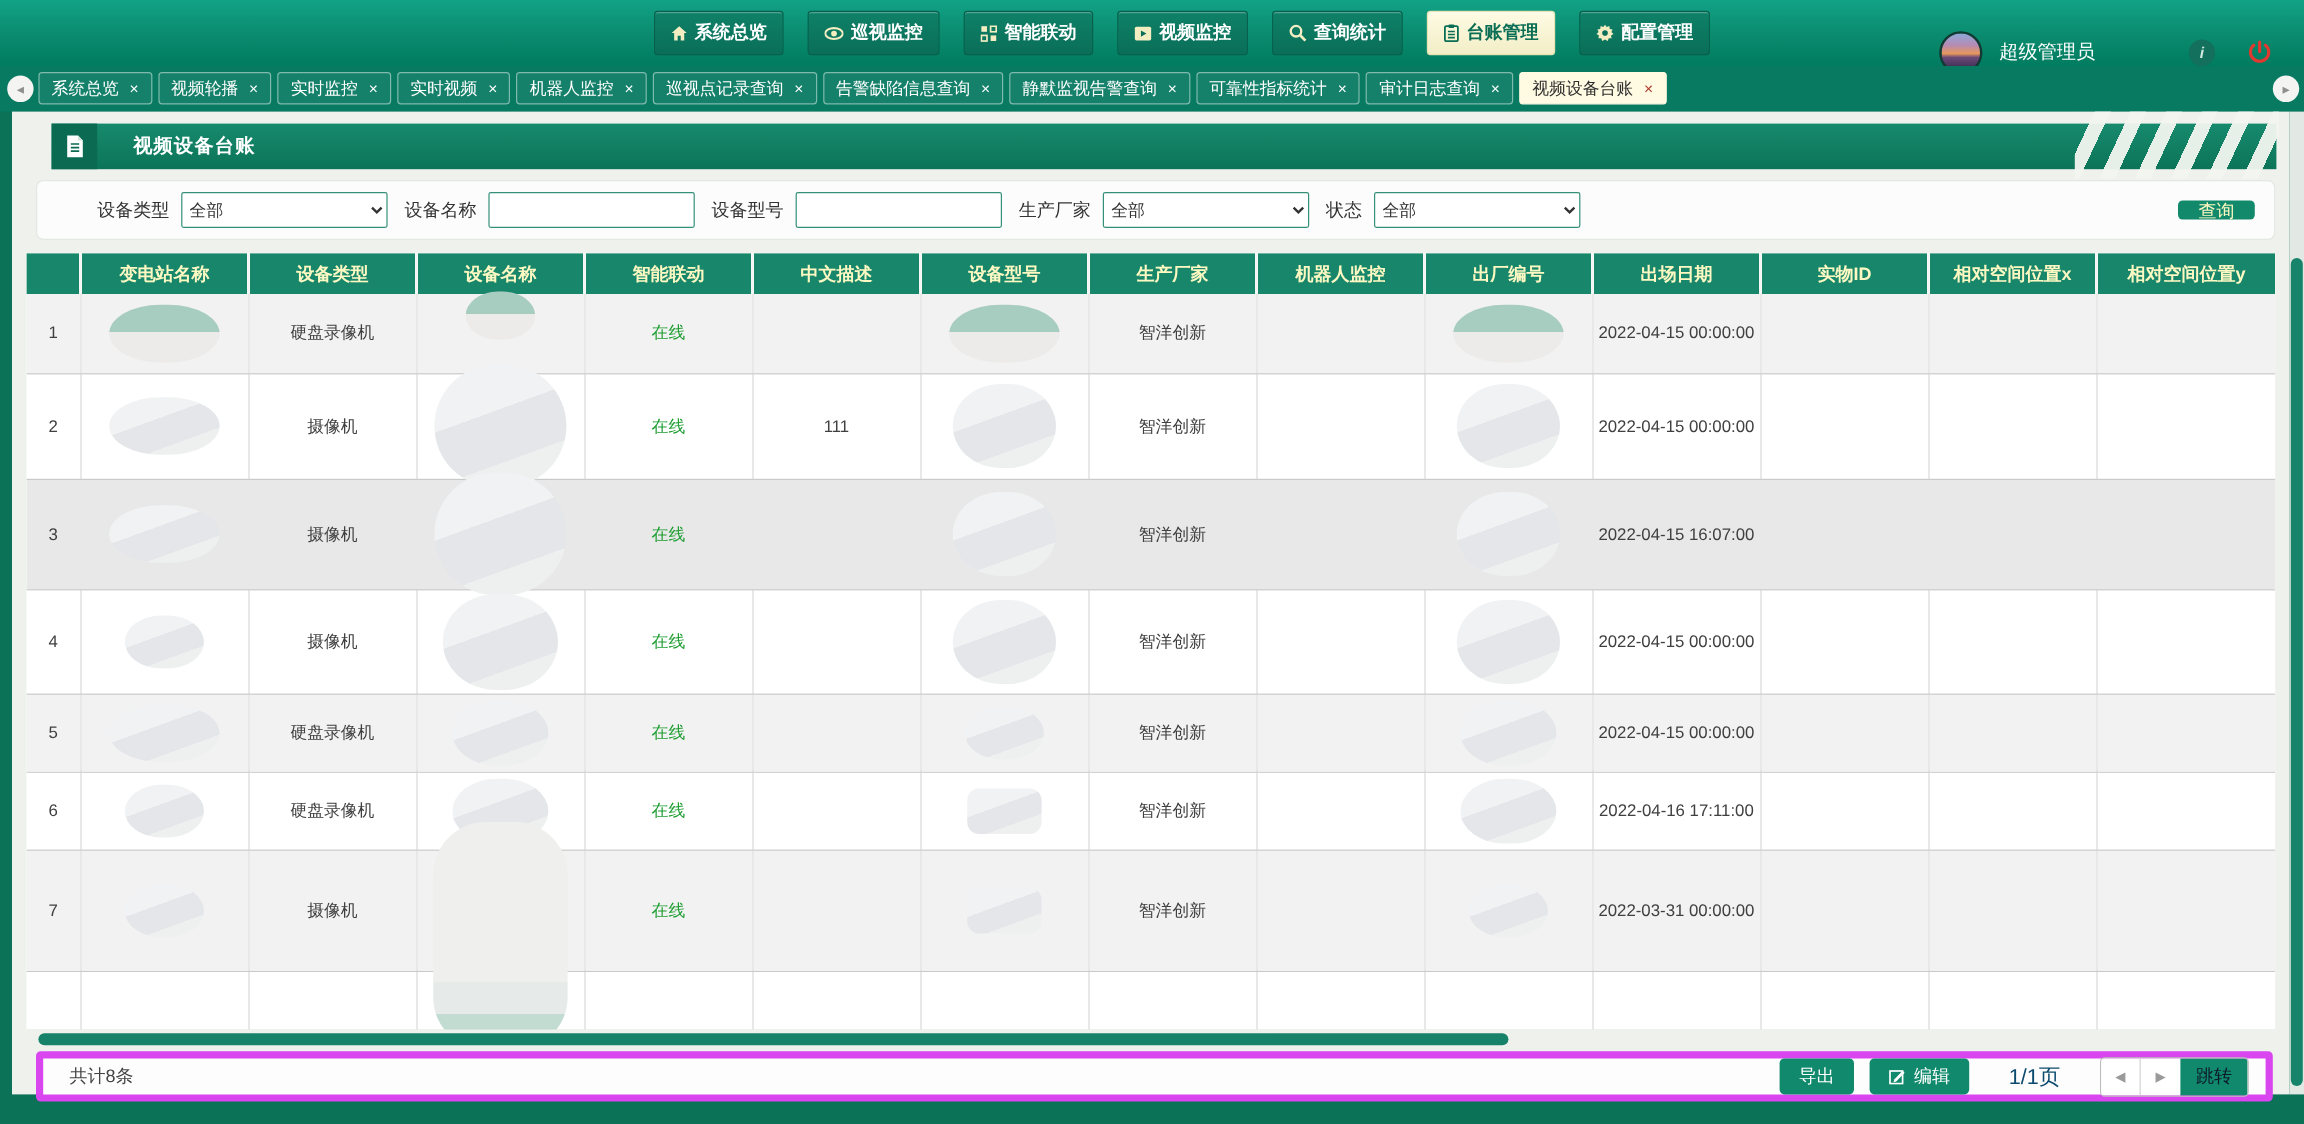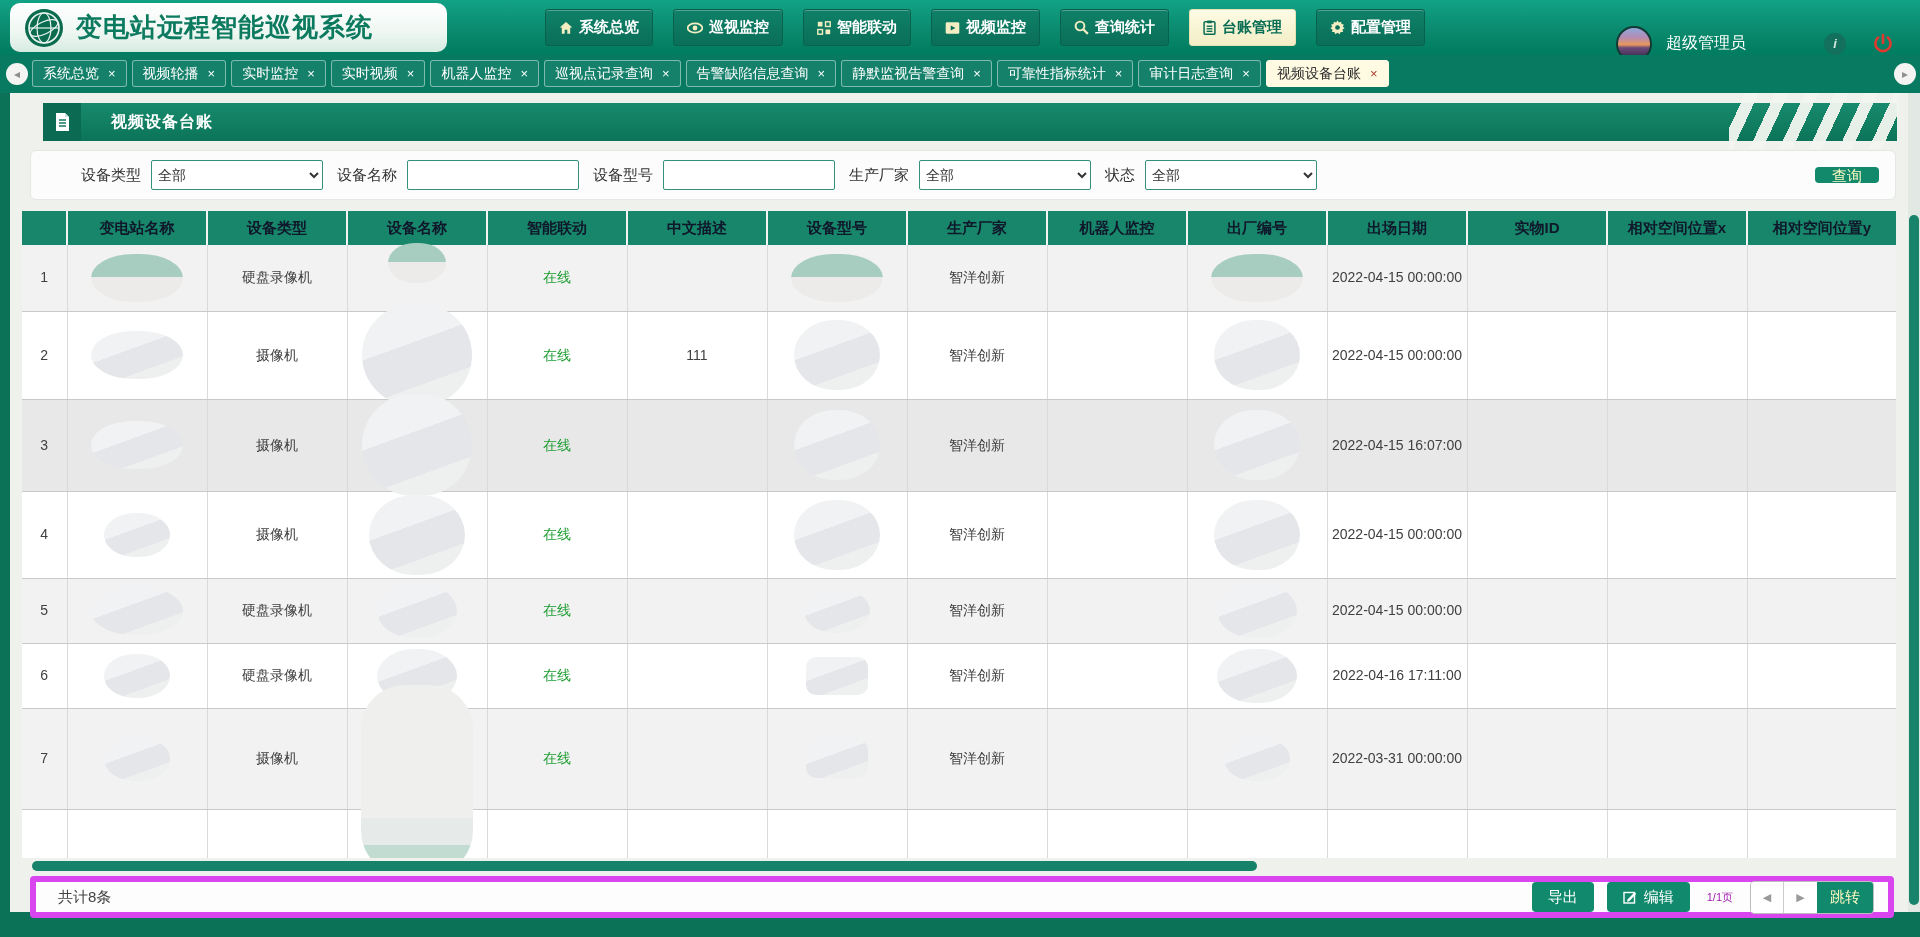--- a/index.html
+++ b/index.html
@@ -64,21 +64,21 @@
   .fctl { height:30px; width:172px; border:1px solid #35907a; border-radius:2px;
     background:#ffffff; font-size:14px; color:#333; padding:0 6px; font-family:inherit; }
   select.fctl { padding:0 2px; }
   .search-btn { margin-left:auto; height:16px; padding:0 17px; background:#13896c; color:#fef9c3;
     border:none; border-radius:4px; font-size:15px; cursor:pointer; font-family:inherit; }
 
   
   .table-wrap { margin:11px 12px 0 12px; height:647px; overflow:hidden; background:#ffffff; }
   table { width:100%; border-collapse:collapse; table-layout:fixed; }
   col.c-no { width:45px; } col.c-std { width:140px; }
-  thead th { height:34px; background:#17866a; color:#0f172a; font-size:15px; font-weight:bold;
+  thead th { height:34px; background:#17866a; color:#fef9c3; font-size:15px; font-weight:bold;
     border-left:2px solid #f2f5f1; white-space:nowrap; overflow:hidden; }
   thead th:first-child { border-left:none; }
   td { text-align:center; font-size:14px; color:#404040; position:relative;
     border-right:1px solid #dadada; border-bottom:1px solid #c9c9c9; line-height:1.5; padding:0 4px; }
   td:last-child { border-right:none; }
   tr.odd td { background:#f2f2f2; }
   tr.dim td { background:#e8e8e8; }
   td.online { color:#1f9e33; }
 
   
@@ -100,45 +100,35 @@
   .hscroll { margin:2px 12px 0 12px; height:12px; position:relative; background:#eef1ec; }
   .hthumb { position:absolute; left:10px; top:1px; width:1225px; height:10px; background:#17826a; border-radius:5px; }
 
   
   .pagefoot { margin:4px 14px 0 20px; height:42px; background:#fdfdfd; border:6px solid #d946ef;
     border-radius:4px; display:flex; align-items:center; padding:0 14px 0 22px; }
   .total { font-size:15px; color:#444444; }
   .foot-right { margin-left:auto; display:flex; align-items:center; gap:13px; }
   .btn-green { height:30px; padding:3px 16px; background:#11896c; color:#ffffff; border:none;
     border-radius:4px; font-size:15px; display:inline-flex; align-items:center; gap:7px; cursor:pointer; font-family:inherit; }
-  .page-ind { font-size:11px; color:#a21caf; margin:0 4px; }
+  .page-ind { font-size:18px; color:#0c4a6e; margin:0 20px; }
   .pager { display:flex; border:1px solid #bdbdbd; border-radius:4px; overflow:hidden; height:33px; align-items:stretch; }
   .pg { width:33px; display:flex; align-items:center; justify-content:center; background:#ffffff;
     color:#9a9a9a; font-size:11px; cursor:pointer; }
   .pg.first { border-right:1px solid #cccccc; }
-  .pager .jump { background:#11896c; color:#fef9c3; padding:0 13px; display:flex; align-items:center; font-size:15px; cursor:pointer; }
+  .pager .jump { background:#11896c; color:#0f172a; padding:0 13px; display:flex; align-items:center; font-size:15px; cursor:pointer; }
 
   
   .vtrack { position:absolute; right:0; top:93px; width:12px; height:819px; background:#e2e8e3; }
   .vthumb { position:absolute; right:1px; top:122px; width:10px; height:690px; background:#16836a; border-radius:5px; }
 </style>
 </head>
 <body>
 
 <header class="topbar">
-  <div class="brand-panel">
-    <svg class="logo" viewBox="0 0 40 40">
-      <circle cx="20" cy="20" r="19" fill="#0b6b4f"></circle>
-      <circle cx="20" cy="20" r="15" fill="none" stroke="#e9f5ee" stroke-width="1.6"></circle>
-      <ellipse cx="20" cy="20" rx="7" ry="15" fill="none" stroke="#e9f5ee" stroke-width="1.2"></ellipse>
-      <ellipse cx="20" cy="20" rx="15" ry="6" fill="none" stroke="#e9f5ee" stroke-width="1.2" transform="rotate(-25 20 20)"></ellipse>
-      <line x1="5" y1="20" x2="35" y2="20" stroke="#e9f5ee" stroke-width="1.2"></line>
-    </svg>
-    <h1 class="brand-title">变电站远程智能巡视系统</h1>
-  </div>
 
   <nav class="main-nav">
       <div class="nav-btn">
         <span class="ic">
           <svg width="14" height="14" viewBox="0 0 12 12">
             <path d="M6 0.8 L11.4 5.6 H9.6 V11 H7.1 V7.6 H4.9 V11 H2.4 V5.6 H0.6 Z" fill="currentColor"></path>
           </svg>
         </span>
         <span>系统总览</span>
       </div>

